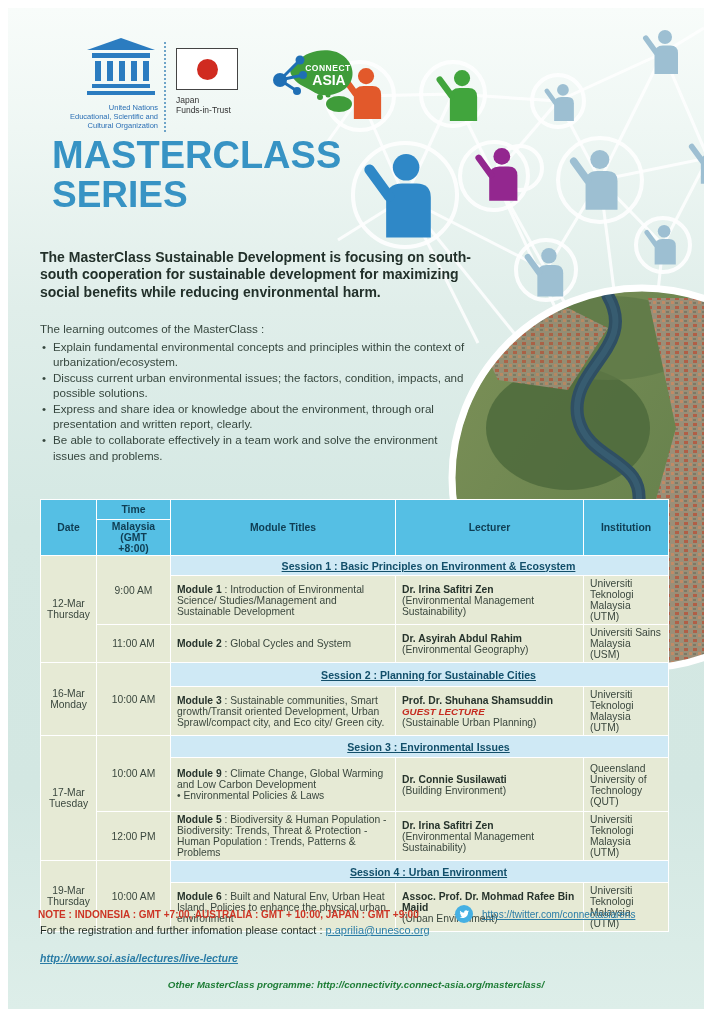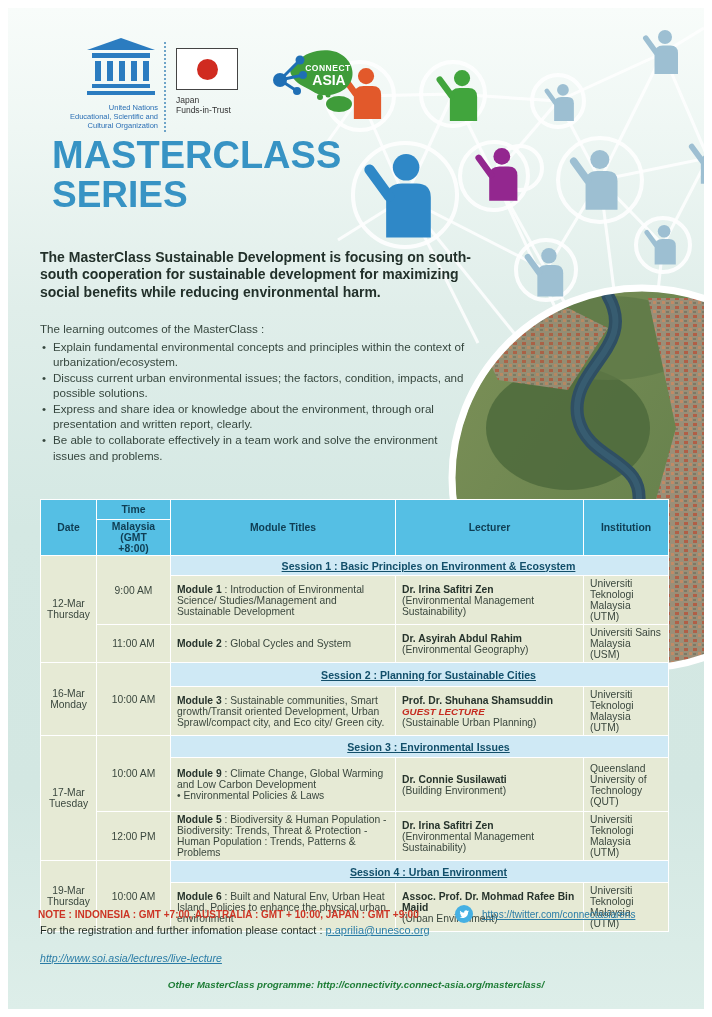--- a/index.html
+++ b/index.html
@@ -49,21 +49,21 @@
         padding-left:24px;font-size:10.6px;text-decoration:underline;}
   .sched td.c-date,.sched td.c-time{text-align:center;}
   .sched td.c-mod b{color:#26332c;}
   .sched .lect-name{font-weight:bold;color:#26332c;}
   .sched .guest{color:#c52b20;font-weight:bold;font-style:italic;font-size:9.8px;}
 
   
   .note{position:absolute;left:30px;top:901px;font-size:10px;font-weight:bold;color:#cc3424;}
   .reg{position:absolute;left:32px;top:916px;font-size:11px;color:#1e2a24;}
   .link{color:#2a7ca6;text-decoration:underline;}
-  .soi{position:absolute;left:32px;top:944px;font-size:10.6px;font-weight:normal;font-style:italic;}
+  .soi{position:absolute;left:32px;top:944px;font-size:10.6px;font-weight:bold;font-style:italic;}
   .social{position:absolute;left:447px;top:897px;}
   .social .row{display:flex;align-items:center;margin-bottom:8px;}
   .social .row svg{margin-right:9px;flex:0 0 auto;}
   .social .row span{font-size:10px;}
   .other{position:absolute;left:0;top:971px;width:696px;text-align:center;font-size:9.8px;
          font-weight:bold;font-style:italic;color:#1e7d36;}
 </style>
 </head>
 <body>
 

